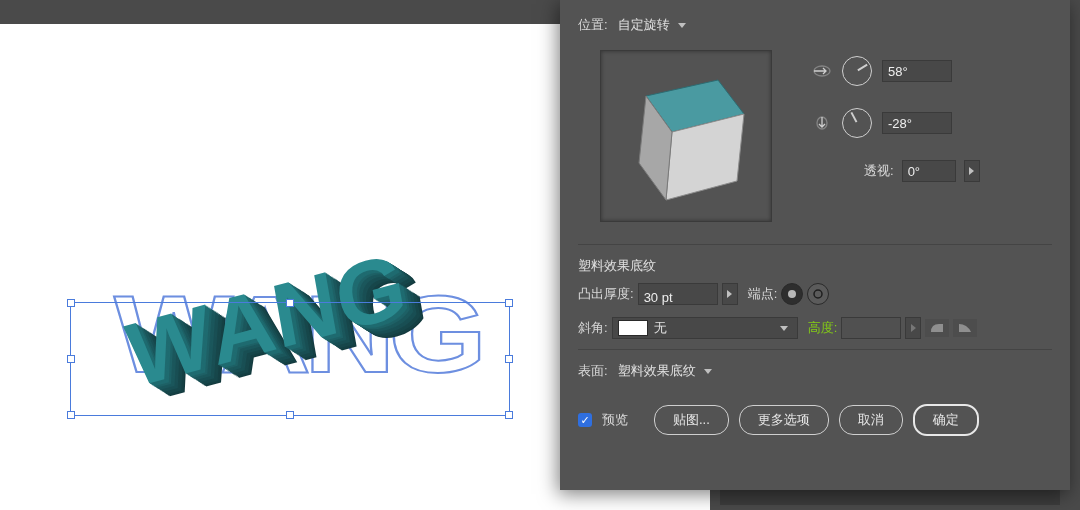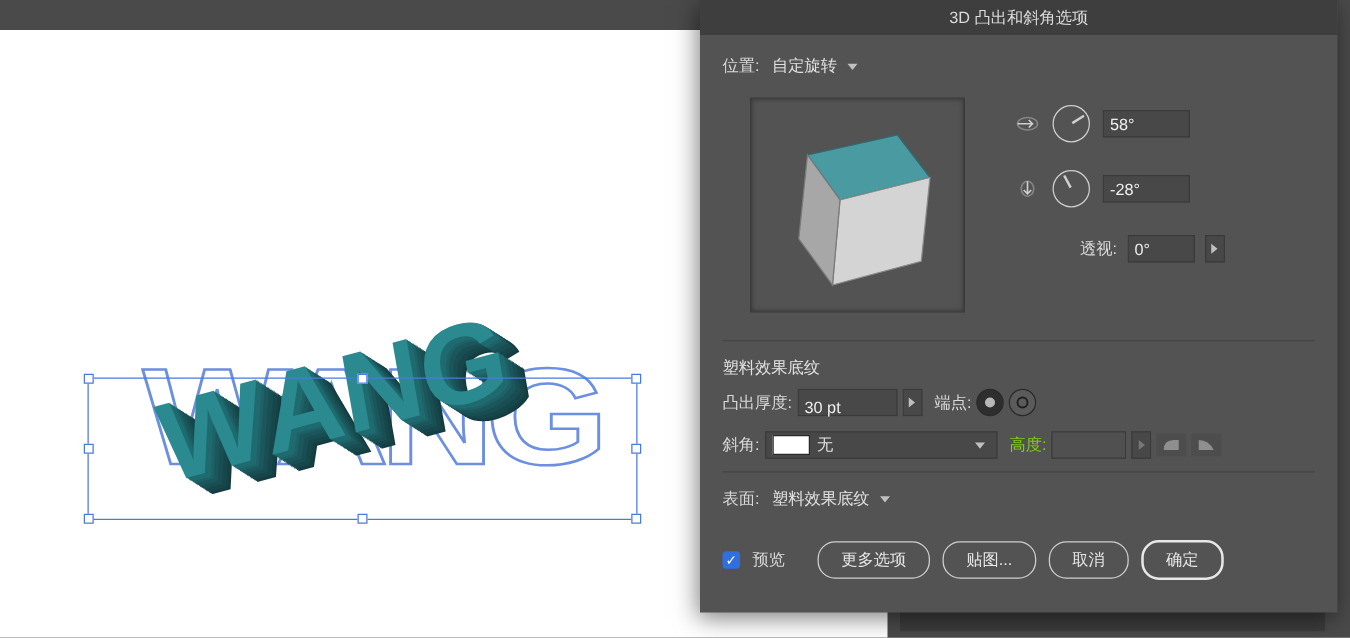--- a/index.html
+++ b/index.html
@@ -374,21 +374,20 @@
     <div class="handle h-bl"></div>
     <div class="handle h-bm"></div>
     <div class="handle h-br"></div>
   </div>
 </div>
 
 <div class="panel-strip"></div>
 
 <div class="dialog">
 
-  <div class="dialog-titlebar">3D 凸出和斜角选项</div>
 
   <div class="row" style="padding-top:14px;">
     <span class="label">位置:</span>
     <div class="dropdown">
       <span>自定旋转</span>
       <span class="caret-down"></span>
     </div>
   </div>
 
   <div class="preview-area">
@@ -496,24 +495,24 @@
       <span>塑料效果底纹</span>
       <span class="caret-down"></span>
     </div>
   </div>
 
   <div class="footer">
     <span class="chk">✓</span>
     <span>预览</span>
     <div style="flex:0 0 6px;"></div>
     <div class="btn">
+        <span>贴图...</span>
+      </div>
+    <div class="btn">
         <span>更多选项</span>
-      </div>
-    <div class="btn">
-        <span>贴图...</span>
       </div>
     <div class="btn">
         <span>取消</span>
       </div>
     <div class="btn primary">
         <span>确定</span>
       </div>
   </div>
 
 </div>

